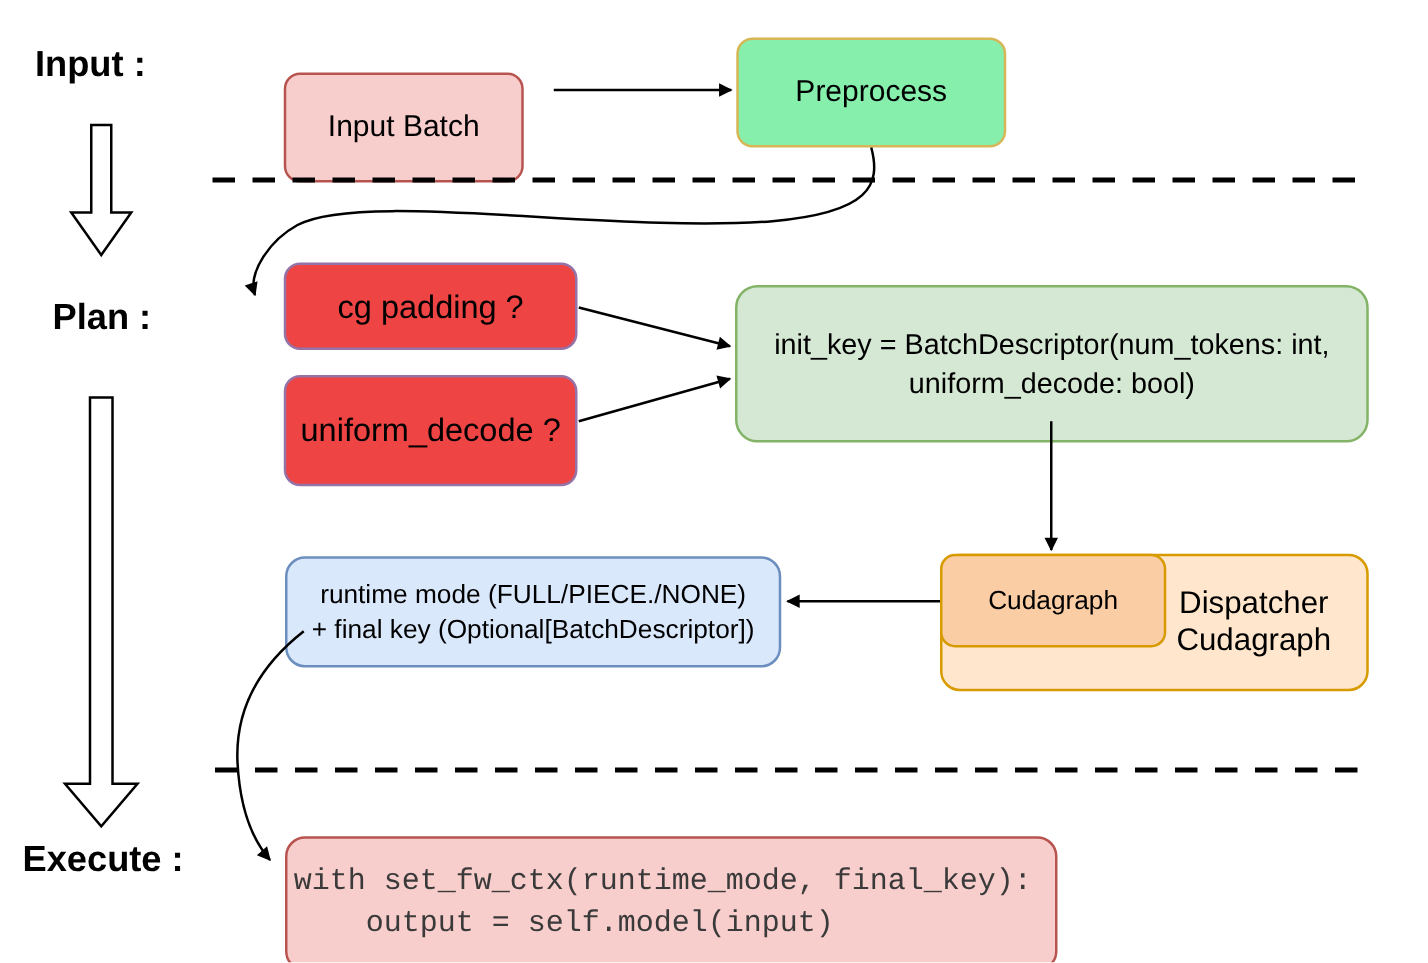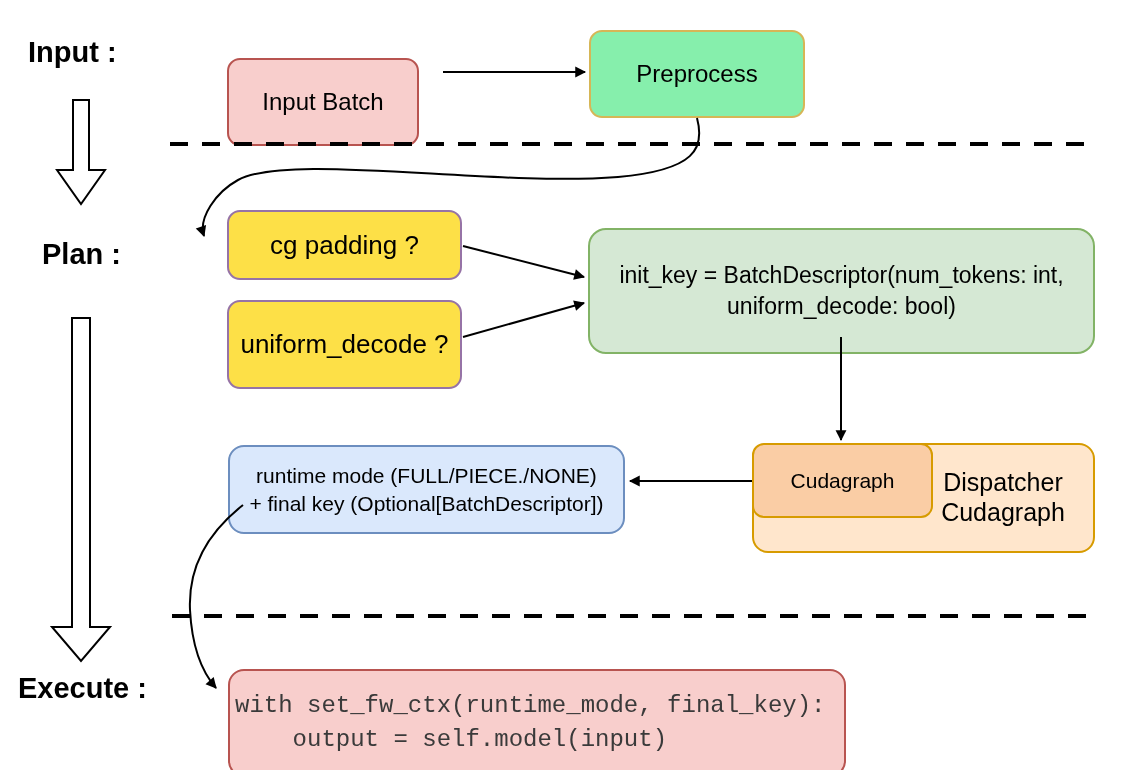--- a/index.html
+++ b/index.html
@@ -12,21 +12,21 @@
     position:absolute; z-index:2; font-weight:bold; font-size:29px; color:#000; white-space:nowrap;
   }
   .node {
     position:absolute; z-index:1; box-sizing:border-box; border:2px solid #000;
     display:flex; flex-direction:column; align-items:center; justify-content:center;
     text-align:center; color:#000; white-space:nowrap;
   }
   .node span { display:block; }
   .pink   { background:#f8cecc; border-color:#b85450; }
   .yellow { background:#86efac; border-color:#d6b656; }
-  .purple { background:#fde047; border-color:#9673a6; }
+  .purple { background:#ef4444; border-color:#9673a6; }
   .green  { background:#d5e8d4; border-color:#82b366; }
   .blue   { background:#dae8fc; border-color:#6c8ebf; }
   .orange-outer { background:#ffe6cc; border-color:#d79b00; }
   .orange-inner { background:#facda5; border-color:#d79b00; }
 
   .n-input-batch   { left:227px; top:30px;  width:192px; height:88px; border-radius:13px; font-size:24px;margin-top:28px; }
   .n-preprocess    { left:589px; top:30px;  width:216px; height:88px; border-radius:13px; font-size:24px; }
   .n-cg-padding    { left:227px; top:210px; width:235px; height:70px; border-radius:13px; font-size:26px; }
   .n-uniform       { left:227px; top:300px; width:235px; height:89px; border-radius:13px; font-size:26px; }
   .n-init-key      { left:588px; top:228px; width:507px; height:126px; border-radius:18px; font-size:23px; line-height:31px; }

